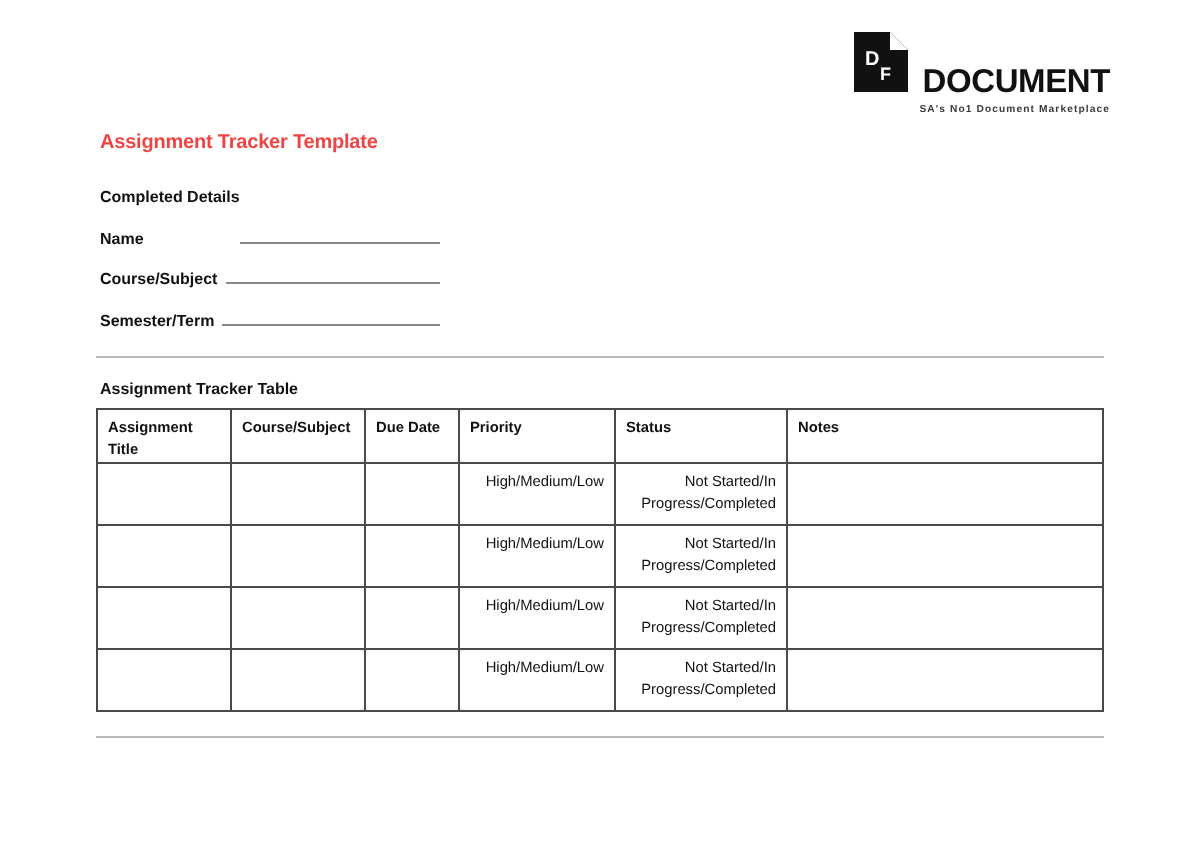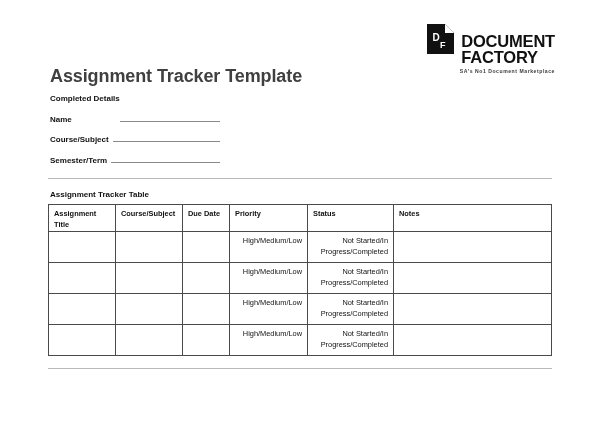--- a/index.html
+++ b/index.html
@@ -61,24 +61,24 @@
     color: #3a3a3a;
     font-weight: bold;
     text-transform: none;
   }
 
   
   .doc-title {
     position: absolute;
     left: 50px;
     top: 66px;
-    font-size: 18px;
+    font-size: 10px;
     font-weight: bold;
     letter-spacing: -0.1px;
-    color: #404040;
+    color: #ef4444;
   }
 
   
   .section-heading {
     font-size: 8px;
     font-weight: bold;
     color: #111111;
   }
   #personal-heading {
     position: absolute;
@@ -173,21 +173,20 @@
       <span class="logo-mark">
         <svg width="27" height="30" viewBox="0 0 27 30" aria-hidden="true">
           <path d="M0 0 H18 L27 9 V30 H0 Z" fill="#111111"></path>
           <path d="M18 0 L27 9 H18 Z" fill="#ffffff"></path>
           <text x="5.5" y="16.5" font-family="Liberation Sans, sans-serif" font-size="10" font-weight="bold" fill="#ffffff">D</text>
           <text x="13" y="24" font-family="Liberation Sans, sans-serif" font-size="9" font-weight="bold" fill="#ffffff">F</text>
         </svg>
       </span>
       <span class="brand-words">
         <span class="brand-line1">DOCUMENT</span>
-        <span class="brand-line2">FACTORY</span>
       </span>
     </div>
     <div class="brand-tagline">SA's No1 Document Marketplace</div>
   </div>
 
   <div class="doc-title">Assignment Tracker Template</div>
 
   <div class="section-heading" id="personal-heading">Completed Details</div>
 
   <div class="field" id="field-name">

